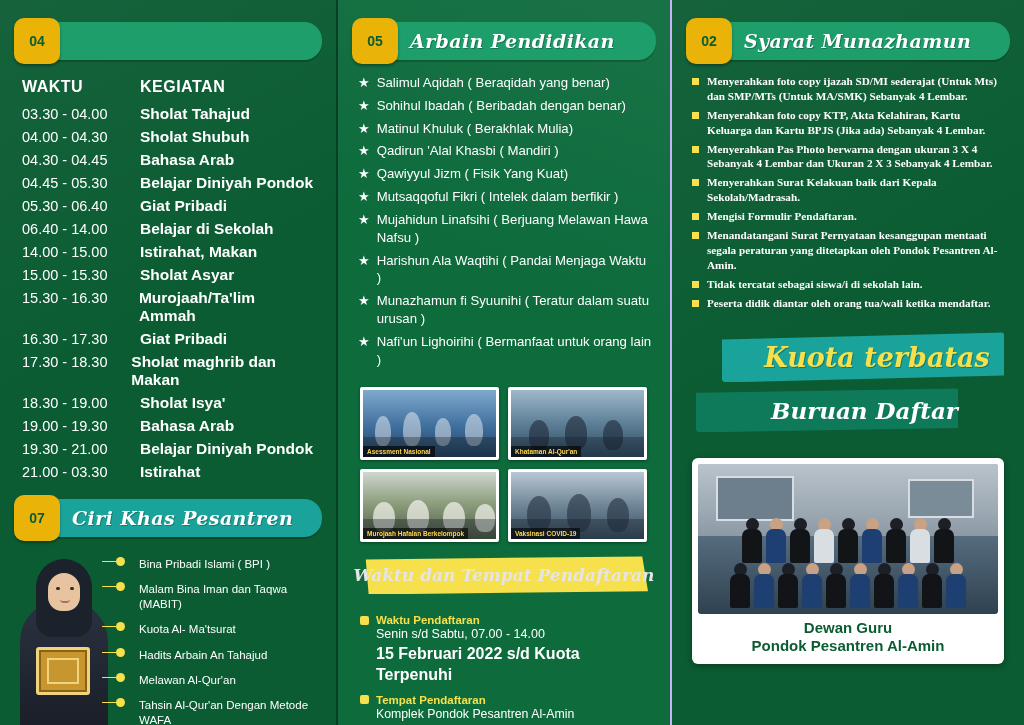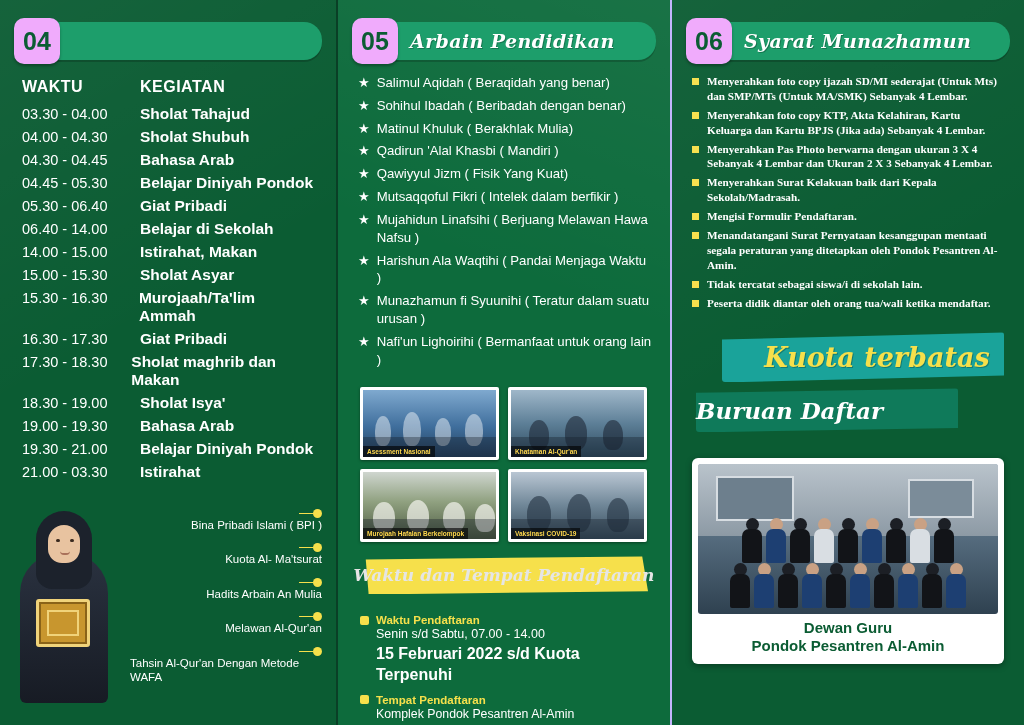--- a/index.html
+++ b/index.html
@@ -42,24 +42,24 @@
   .sec-ribbon {
     position: absolute; left: 26px; right: 0; top: 4px; height: 38px;
     background: #1d9e6b;
     border-radius: 4px 18px 18px 4px;
     box-shadow: 0 2px 0 rgba(0,0,0,0.18);
   }
   .sec-ribbon.teal { background: #1aa39a; }
   .sec-num {
     position: relative; z-index: 3;
     width: 46px; height: 46px;
-    background: #f0abfc;
+    background: #eab308;
     border-radius: 10px;
     display: flex; align-items: center; justify-content: center;
-    font-size: 25px; font-weight: bold; color: #0b5c33;
+    font-size: 14px; font-weight: bold; color: #0b5c33;
     box-shadow: 0 2px 3px rgba(0,0,0,0.3);
   }
   .sec-title {
     position: relative; z-index: 3;
     margin-left: 12px;
     font-family: "DejaVu Serif", serif;
     font-style: italic;
     font-size: 19px; font-weight: bold;
     color: #ffffff;
     letter-spacing: .4px;
@@ -161,21 +161,21 @@
     clip-path: polygon(0% 14%, 100% 0%, 100% 86%, 0% 100%);
   }
   .kuota1 .t {
     position: relative; z-index: 2;
     font-family: "DejaVu Serif", serif; font-style: italic; font-weight: bold;
     font-size: 27px; color: #f6e04b;
     text-shadow: 1px 1px 0 rgba(0,0,0,.25);
   }
   .kuota2 {
     position: relative; height: 44px; margin: 6px 46px 0 4px;
-    display: flex; align-items: center; justify-content: flex-start;
+    display: flex; align-items: center; justify-content: flex-end;
   }
   .kuota2 .bg {
     position: absolute; inset: 0; background: #0f7a5a; border-radius: 3px;
     clip-path: polygon(0% 10%, 100% 0%, 100% 90%, 0% 100%);
   }
   .kuota2 .t {
     position: relative; z-index: 2;
     font-family: "DejaVu Serif", serif; font-style: italic; font-weight: bold;
     font-size: 23px; color: #ffffff;
   }
@@ -252,21 +252,21 @@
   .girl .book {
     position: absolute; left: 24px; top: 96px; width: 54px; height: 48px;
     background: #c8962e; border: 3px solid #f0d37a; border-radius: 3px;
     box-shadow: inset 0 0 0 2px #8a6318;
   }
   .girl .book::after {
     content: ""; position: absolute; left: 8px; top: 8px; right: 8px; bottom: 8px;
     border: 2px solid #f0d37a;
   }
   .ciri-list { flex: 1; padding-top: 6px; }
-  .ciri-item { display: flex; align-items: flex-end; margin-bottom: 11px; flex-direction: column; }
+  .ciri-item { display: flex; align-items: flex-start; margin-bottom: 11px; }
   .ciri-dot {
     width: 9px; height: 9px; border-radius: 50%; background: #f6e04b;
     flex: none; position: relative;
   }
   .ciri-dot::before {
     content: ""; position: absolute; right: 9px; top: 4px; width: 14px; height: 1px;
     background: #f6e04b;
   }
   .ciri-text { color: #ffffff; font-size: 11.5px; margin-left: 14px; line-height: 1.25; }
 </style>
@@ -344,44 +344,53 @@
         <div class="time">19.30 - 21.00</div>
         <div class="act">Belajar Diniyah Pondok</div>
       </div>
       <div class="sched-row">
         <div class="time">21.00 - 03.30</div>
         <div class="act">Istirahat</div>
       </div>
     </div>
 
     <div class="ciri-wrap">
+      <div class="sec-head" style="margin-top:12px">
+        <div class="sec-ribbon teal"></div>
+        <div class="sec-num">07</div>
+        <div class="sec-title">Ciri Khas Pesantren</div>
+      </div>
 
       <div class="ciri-body">
         <div class="girl">
           <div class="robe"></div>
           <div class="hijab"></div>
           <div class="face"></div>
           <div class="eye l"></div>
           <div class="eye r"></div>
           <div class="smile"></div>
           <div class="book"></div>
         </div>
 
         <div class="ciri-list">
           <div class="ciri-item">
             <span class="ciri-dot"></span>
             <span class="ciri-text">Bina Pribadi Islami ( BPI )</span>
           </div>
           <div class="ciri-item">
             <span class="ciri-dot"></span>
+            <span class="ciri-text">Malam Bina Iman dan Taqwa (MABIT)</span>
+          </div>
+          <div class="ciri-item">
+            <span class="ciri-dot"></span>
             <span class="ciri-text">Kuota Al- Ma'tsurat</span>
           </div>
           <div class="ciri-item">
             <span class="ciri-dot"></span>
-            <span class="ciri-text">Hadits Arbain An Mulia</span>
+            <span class="ciri-text">Hadits Arbain An Tahajud</span>
           </div>
           <div class="ciri-item">
             <span class="ciri-dot"></span>
             <span class="ciri-text">Melawan Al-Qur'an</span>
           </div>
           <div class="ciri-item">
             <span class="ciri-dot"></span>
             <span class="ciri-text">Tahsin Al-Qur'an Dengan Metode WAFA</span>
           </div>
 
@@ -502,21 +511,21 @@
       <div class="reg-addr">Komplek Pondok Pesantren Al-Amin</div>
       <div class="reg-addr">Jl. Pemuda Km. 20 Ds. Anjir Palambang Kec. Pulau Petak</div>
 
     </div>
   </div>
 
   <div class="panel panel-right">
 
     <div class="sec-head" style="margin-top:18px">
       <div class="sec-ribbon"></div>
-      <div class="sec-num">06</div>
+      <div class="sec-num">02</div>
       <div class="sec-title">Syarat Munazhamun</div>
     </div>
 
     <div class="req-list">
       <div class="req-item">
         <span class="req-bullet"></span>
         <span class="req-text">Menyerahkan foto copy ijazah SD/MI sederajat (Untuk Mts) dan SMP/MTs (Untuk MA/SMK) Sebanyak 4 Lembar.</span>
       </div>
       <div class="req-item">
         <span class="req-bullet"></span>

